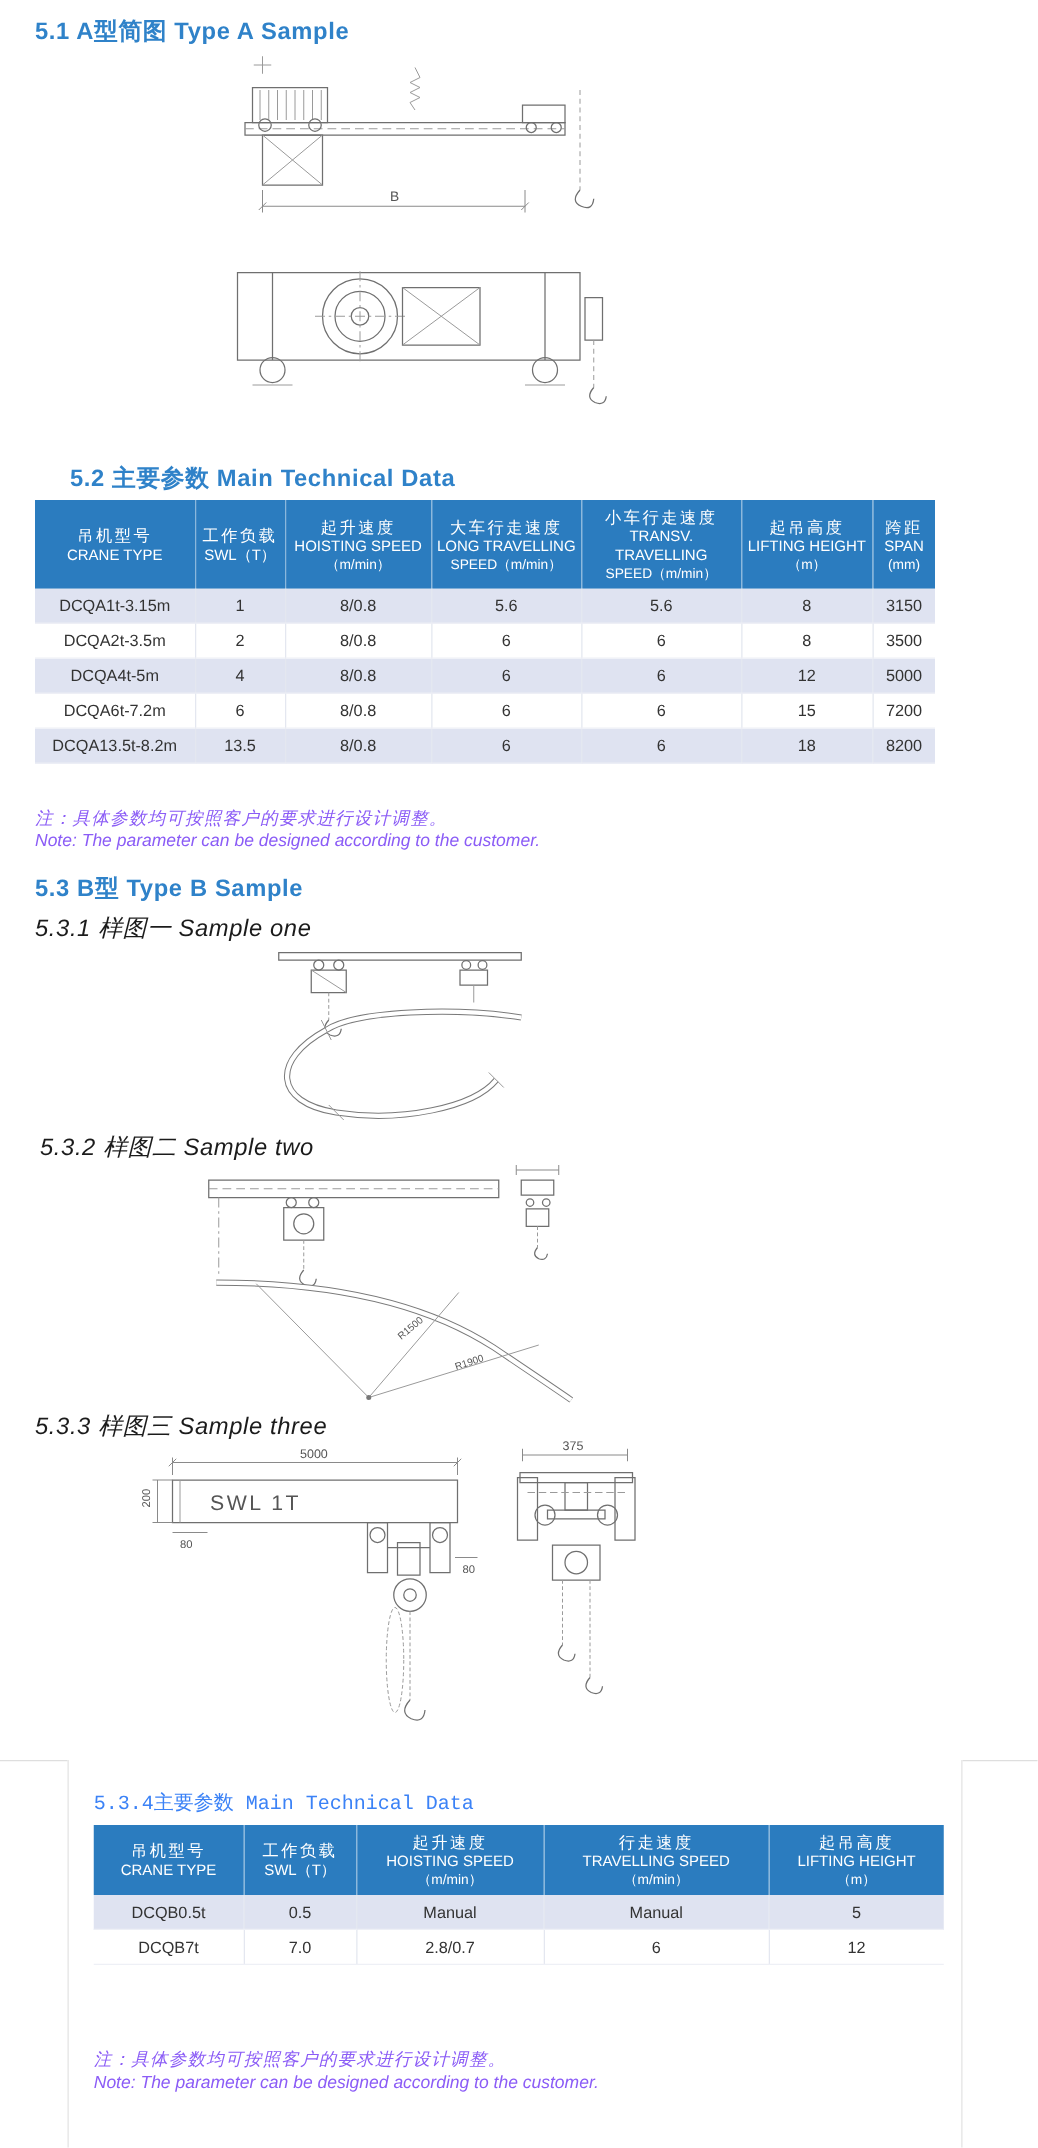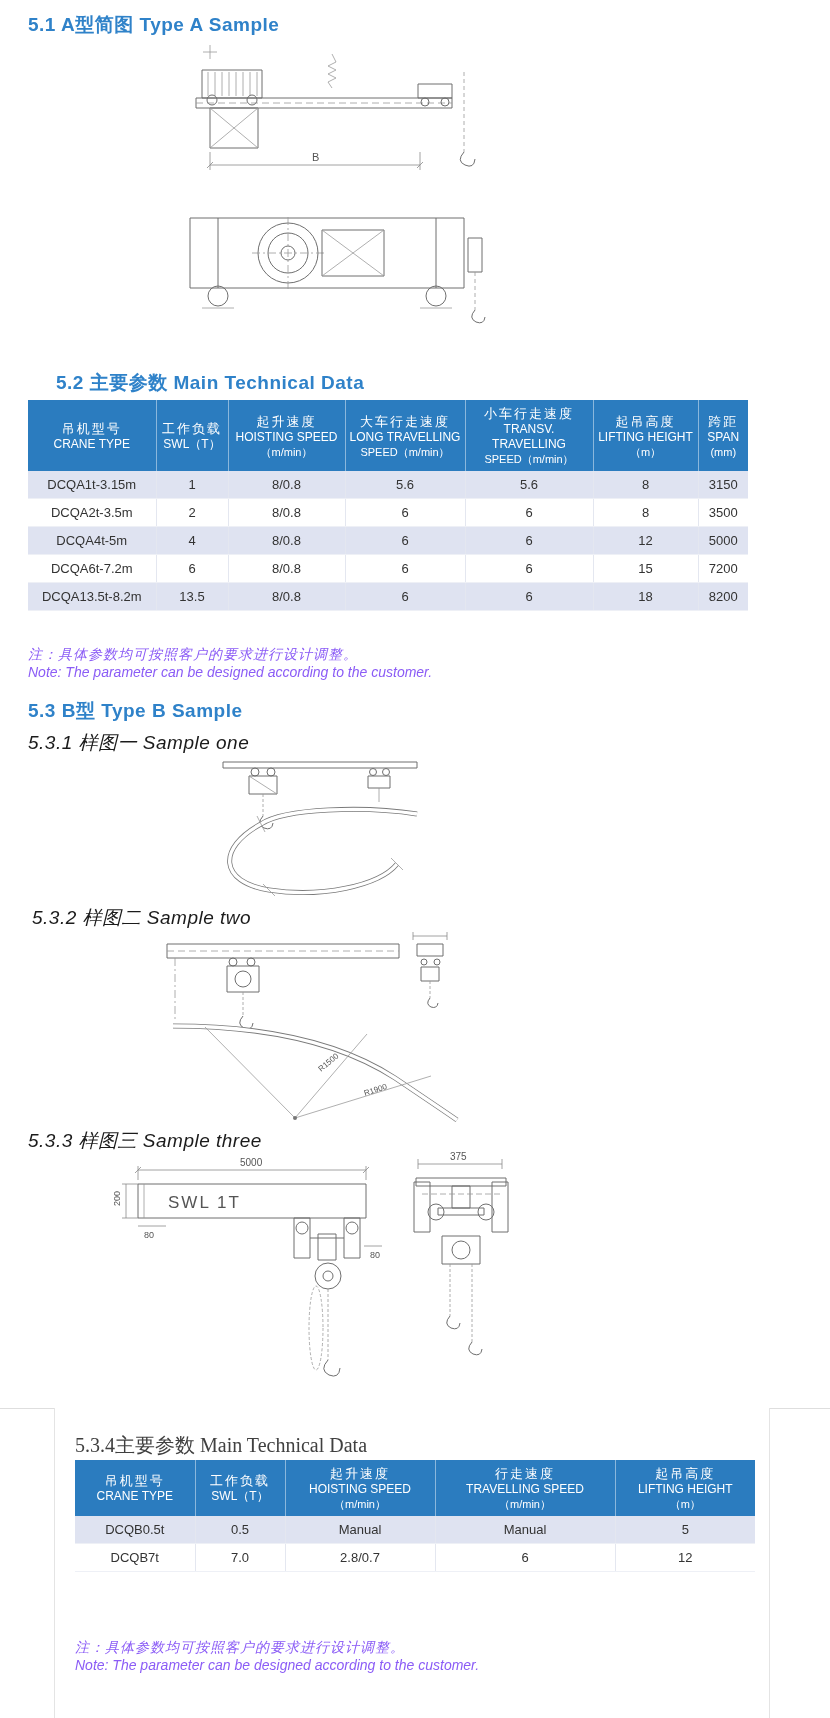--- a/index.html
+++ b/index.html
@@ -4,21 +4,21 @@
 <style>
   html,body{margin:0;padding:0;}
   body{
     width:830px;height:1718px;position:relative;background:#ffffff;
     font-family:"Liberation Sans","DejaVu Sans",sans-serif;color:#222;
     overflow:hidden;
   }
   .abs{position:absolute;}
   .h-blue{color:#2f82c9;font-size:19px;font-weight:600;letter-spacing:.5px;white-space:nowrap;}
   .h-sub{color:#1b1b1b;font-size:19px;font-weight:500;letter-spacing:.5px;white-space:nowrap;font-style:italic;}
-  .h-serif{font-family:Liberation Serif, serif;font-size:20px;color:#404040;white-space:nowrap;}
+  .h-serif{font-family:Liberation Mono, monospace;font-size:16px;color:#3b82f6;white-space:nowrap;}
   .note{font-size:14px;line-height:18px;color:#8b5cf6;font-style:italic;}
   .note .zh{letter-spacing:1px;}
   
   table.dtable{border-collapse:collapse;table-layout:fixed;}
   table.dtable th{
     background:#2b7cbf;color:#fff;font-weight:normal;vertical-align:middle;
     padding:5px 2px;border-right:1px solid rgba(255,255,255,.45);
   }
   table.dtable th:last-child{border-right:none;}
   .th-zh{font-size:13px;letter-spacing:2px;line-height:17px;}

